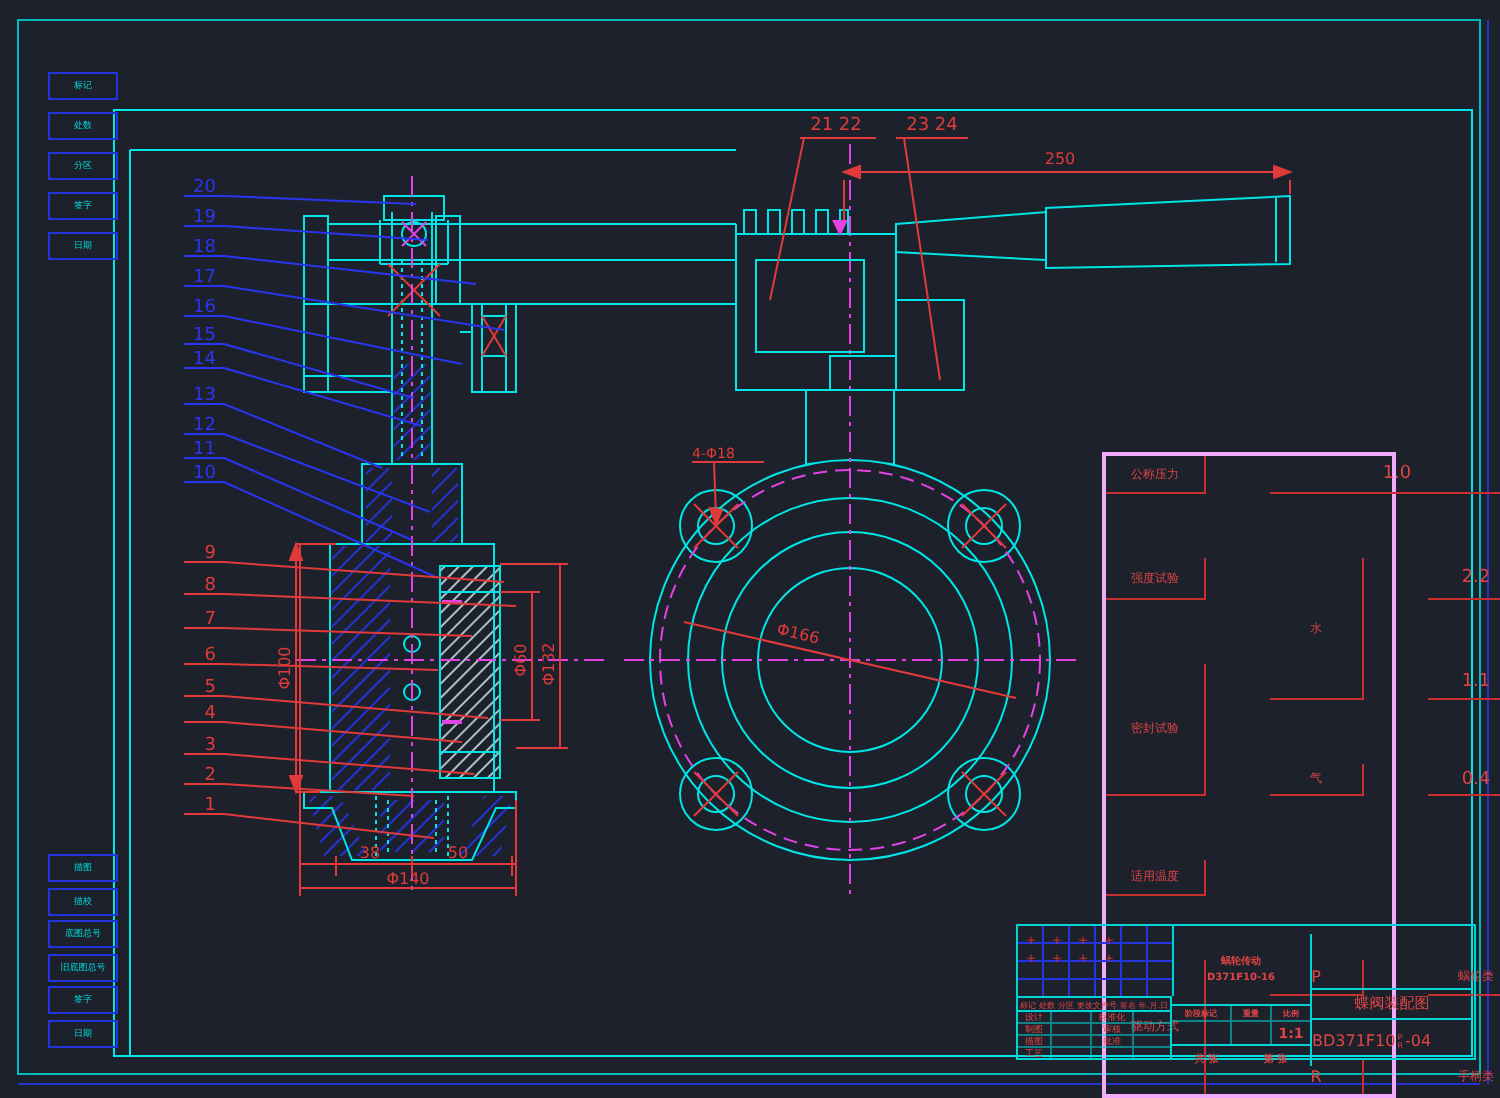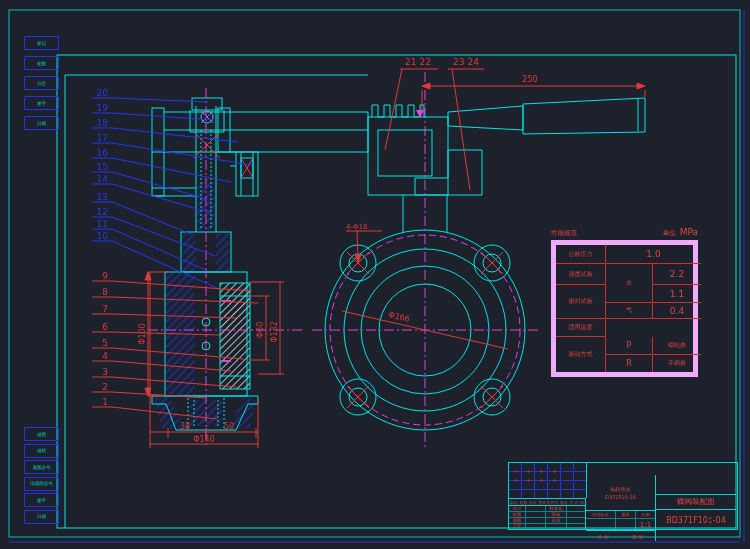--- a/index.html
+++ b/index.html
@@ -7,51 +7,51 @@
         font-family:"DejaVu Sans",sans-serif;}
   svg text{font-family:"DejaVu Sans",sans-serif;}
   
   .spec{position:absolute;left:551px;top:226px;width:147px;color:#e04545;}
   .spec-head{display:flex;justify-content:space-between;align-items:flex-end;height:12px;margin-bottom:2px;}
   .spec-head .t1{font-size:6.5px;}
   .spec-head .t2{font-size:6.5px;}
   .spec-head .t2 b{font-size:9px;font-weight:normal;margin-left:4px;}
   .spec-grid{display:grid;grid-template-columns:50px 47px 48px;
              grid-template-rows:19px 21px 18px 16px 18px 18px 17px;
-             border:5px solid #f0abfc;}
+             border:2px solid #f0abfc;gap:32px;}
   .sc{border-right:1px solid #c92f2f;border-bottom:1px solid #c92f2f;
       display:flex;align-items:center;justify-content:center;font-size:6px;overflow:hidden;}
   .sc.num{font-size:9px;}
   .sc.pr{font-size:8px;}
   .sc.noR{border-right:none;}
   .sc.noB{border-bottom:none;}
   
   .tb{position:absolute;left:508px;top:462px;width:228px;height:66px;border:1px solid #00d5d5;color:#e04545;}
   .tb-rev{position:absolute;left:0;top:0;width:77px;height:35px;border-right:1px solid #00d5d5;
           background-image:
             repeating-linear-gradient(to right,transparent 0 12px,#2633e0 12px 13px),
             repeating-linear-gradient(to bottom,transparent 0 8px,#2633e0 8px 9px);}
   .tb-plus{position:absolute;color:#d03333;font-size:6px;line-height:6px;}
   .tb-sign-head{position:absolute;left:0;top:35px;width:77px;height:7px;border-top:1px solid #00d5d5;border-right:1px solid #00d5d5;
                 display:flex;justify-content:space-between;align-items:center;font-size:4px;padding:0 1px;box-sizing:border-box;white-space:nowrap;overflow:hidden;}
   .tb-sign{position:absolute;left:0;top:42px;width:77px;height:24px;border-top:1px solid #00d5d5;border-right:1px solid #00d5d5;
            display:grid;grid-template-columns:17px 20px 21px 19px;grid-template-rows:6px 6px 6px 6px;box-sizing:border-box;}
   .tb-sc{font-size:4.5px;display:flex;align-items:center;justify-content:center;
          border-right:1px solid rgba(0,213,213,.55);border-bottom:1px solid rgba(0,213,213,.55);overflow:hidden;white-space:nowrap;}
-  .tb-mid{position:absolute;left:77px;top:12px;width:70px;height:66px;border-right:1px solid #00d5d5;box-sizing:border-box;}
+  .tb-mid{position:absolute;left:77px;top:4px;width:70px;height:66px;border-right:1px solid #00d5d5;box-sizing:border-box;font-weight:bold;}
   .tb-note{height:35px;display:flex;flex-direction:column;align-items:center;justify-content:center;font-size:5px;line-height:8px;}
   .tb-stage{height:7px;border-top:1px solid #00d5d5;display:flex;font-size:4px;}
   .tb-stage div{display:flex;align-items:center;justify-content:center;border-right:1px solid rgba(0,213,213,.55);overflow:hidden;white-space:nowrap;}
   .tb-vals{height:11px;border-top:1px solid rgba(0,213,213,.55);display:flex;}
   .tb-vals div{display:flex;align-items:center;justify-content:center;border-right:1px solid rgba(0,213,213,.55);font-size:7px;}
   .tb-sheet{height:12px;border-top:1px solid #00d5d5;display:flex;justify-content:space-around;align-items:center;font-size:5px;}
   .tb-right{position:absolute;left:147px;top:1px;width:80px;height:66px;}
   .tb-r1{height:30px;border-bottom:1px solid #00d5d5;}
   .tb-name{height:14px;border-bottom:1px solid #00d5d5;display:flex;align-items:center;justify-content:center;font-size:7.5px;}
-  .tb-num{height:21px;display:flex;align-items:center;justify-content:center;font-size:8px;}
+  .tb-num{height:21px;display:flex;align-items:center;font-size:8px;}
   .tb-num .stack{display:inline-flex;flex-direction:column;font-size:4px;line-height:4px;margin:0 1px;}
   
   .strip-box{position:absolute;width:33px;height:12px;border:1px solid #2433e0;color:#00dcdc;
              font-size:4.5px;display:flex;align-items:center;justify-content:center;white-space:nowrap;overflow:hidden;}
 </style>
 </head>
 <body>
 
 <div class="page">
 
@@ -302,24 +302,20 @@
         <text x="108" y="390" fill="#e03a3a" text-anchor="end">2</text>
         <line x1="92" y1="392" x2="112" y2="392" stroke="#e03a3a"></line>
         <line x1="112" y1="392" x2="207" y2="398" stroke="#e03a3a"></line>
         <text x="108" y="405" fill="#e03a3a" text-anchor="end">1</text>
         <line x1="92" y1="407" x2="112" y2="407" stroke="#e03a3a"></line>
         <line x1="112" y1="407" x2="217" y2="419" stroke="#e03a3a"></line>
       </g>
 </svg>
 
 <div class="spec">
-  <div class="spec-head">
-    <span class="t1">性能规范</span>
-    <span class="t2"><span>单位</span><b>MPa</b></span>
-  </div>
   <div class="spec-grid">
     <div class="sc" style="grid-area:1/1/2/2">公称压力</div>
     <div class="sc num noR" style="grid-area:1/2/2/4">1.0</div>
     <div class="sc" style="grid-area:2/1/3/2">强度试验</div>
     <div class="sc" style="grid-area:2/2/4/3">水</div>
     <div class="sc num noR" style="grid-area:2/3/3/4">2.2</div>
     <div class="sc" style="grid-area:3/1/5/2">密封试验</div>
     <div class="sc num noR" style="grid-area:3/3/4/4">1.1</div>
     <div class="sc" style="grid-area:4/2/5/3">气</div>
     <div class="sc num noR" style="grid-area:4/3/5/4">0.4</div>

